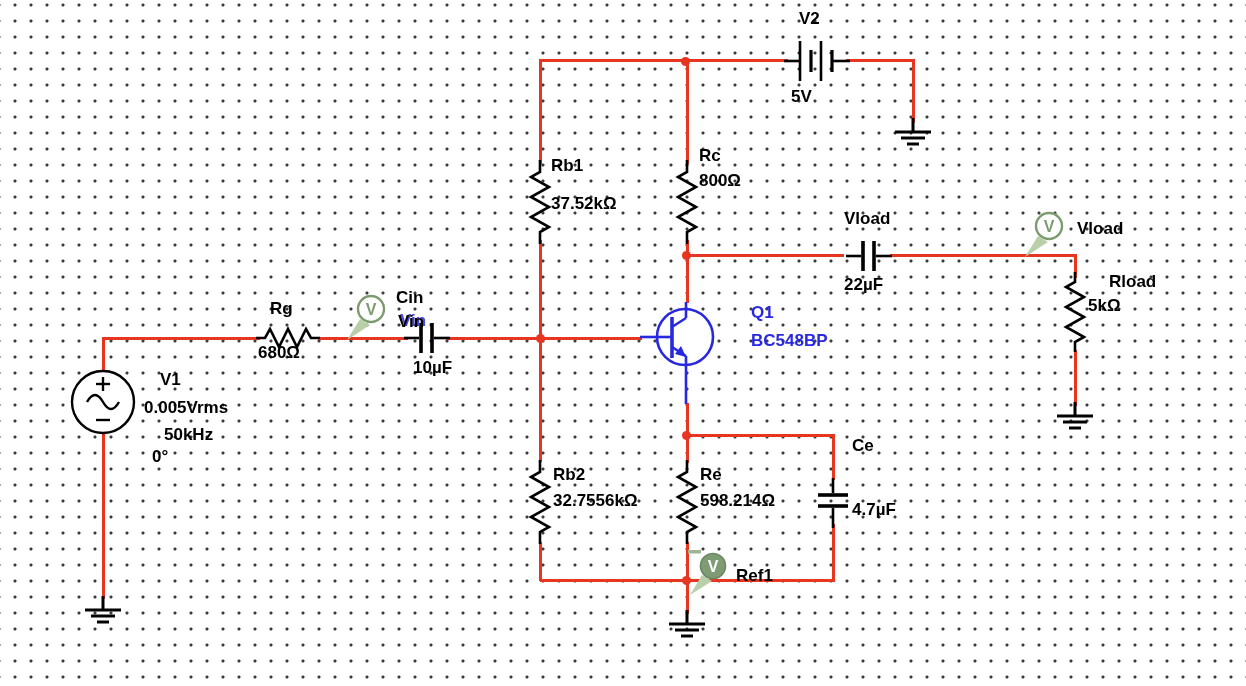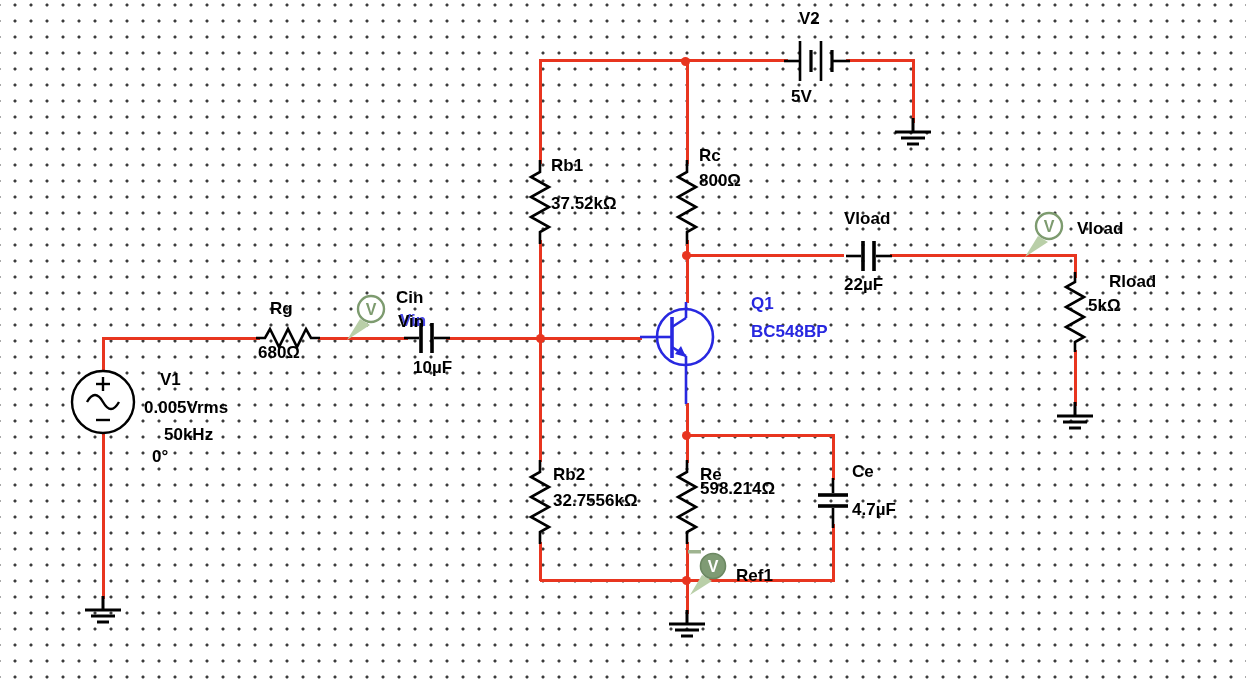--- a/index.html
+++ b/index.html
@@ -8,21 +8,21 @@
     background-image:radial-gradient(circle,#3c3c3c 1.3px,rgba(0,0,0,0) 1.8px);
     background-size:16px 16px;background-position:7px 13px;
     font-family:"Liberation Sans","DejaVu Sans",sans-serif;
   }
   .w{position:absolute;background:#e8351f;}
   .wh{height:3px;}
   .wv{width:3px;}
   .dot{position:absolute;width:9px;height:9px;border-radius:50%;background:#e8351f;}
   .cmp{position:absolute;}
   .lbl{position:absolute;font-weight:bold;font-size:17px;line-height:1;color:#000;white-space:nowrap;}
-  .lbl.blue{color:#2828e0;}
+  .lbl.blue{color:#2828e0;margin-top:9px;}
   .lbl.netshadow{text-shadow:2px -1px 0 #4848e8;}
   svg{display:block;}
 </style>
 </head>
 <body>
 
 <div class="canvas">
 
   <div class="w wh" style="left:540px;top:59px;width:248px"></div>
   <div class="w wh" style="left:846px;top:59px;width:68px"></div>
@@ -220,20 +220,20 @@
   <div class="lbl" style="left:164px;top:426px">50kHz</div>
   <div class="lbl" style="left:152px;top:448px">0°</div>
 
   <div class="lbl blue" style="left:751px;top:295px">Q1</div>
   <div class="lbl blue" style="left:751px;top:323px">BC548BP</div>
 
   <div class="lbl" style="left:553px;top:466px">Rb2</div>
   <div class="lbl" style="left:553px;top:492px">32.7556kΩ</div>
 
   <div class="lbl" style="left:700px;top:466px">Re</div>
-  <div class="lbl" style="left:700px;top:480px">598.214Ω</div>
-
-  <div class="lbl" style="left:852px;top:463px">Ce</div>
+  <div class="lbl" style="left:700px;top:492px">598.214Ω</div>
+
+  <div class="lbl" style="left:852px;top:437px">Ce</div>
   <div class="lbl" style="left:852px;top:501px">4.7µF</div>
 
   <div class="lbl" style="left:736px;top:567px">Ref1</div>
 
 </div>
 
 </body></html>

